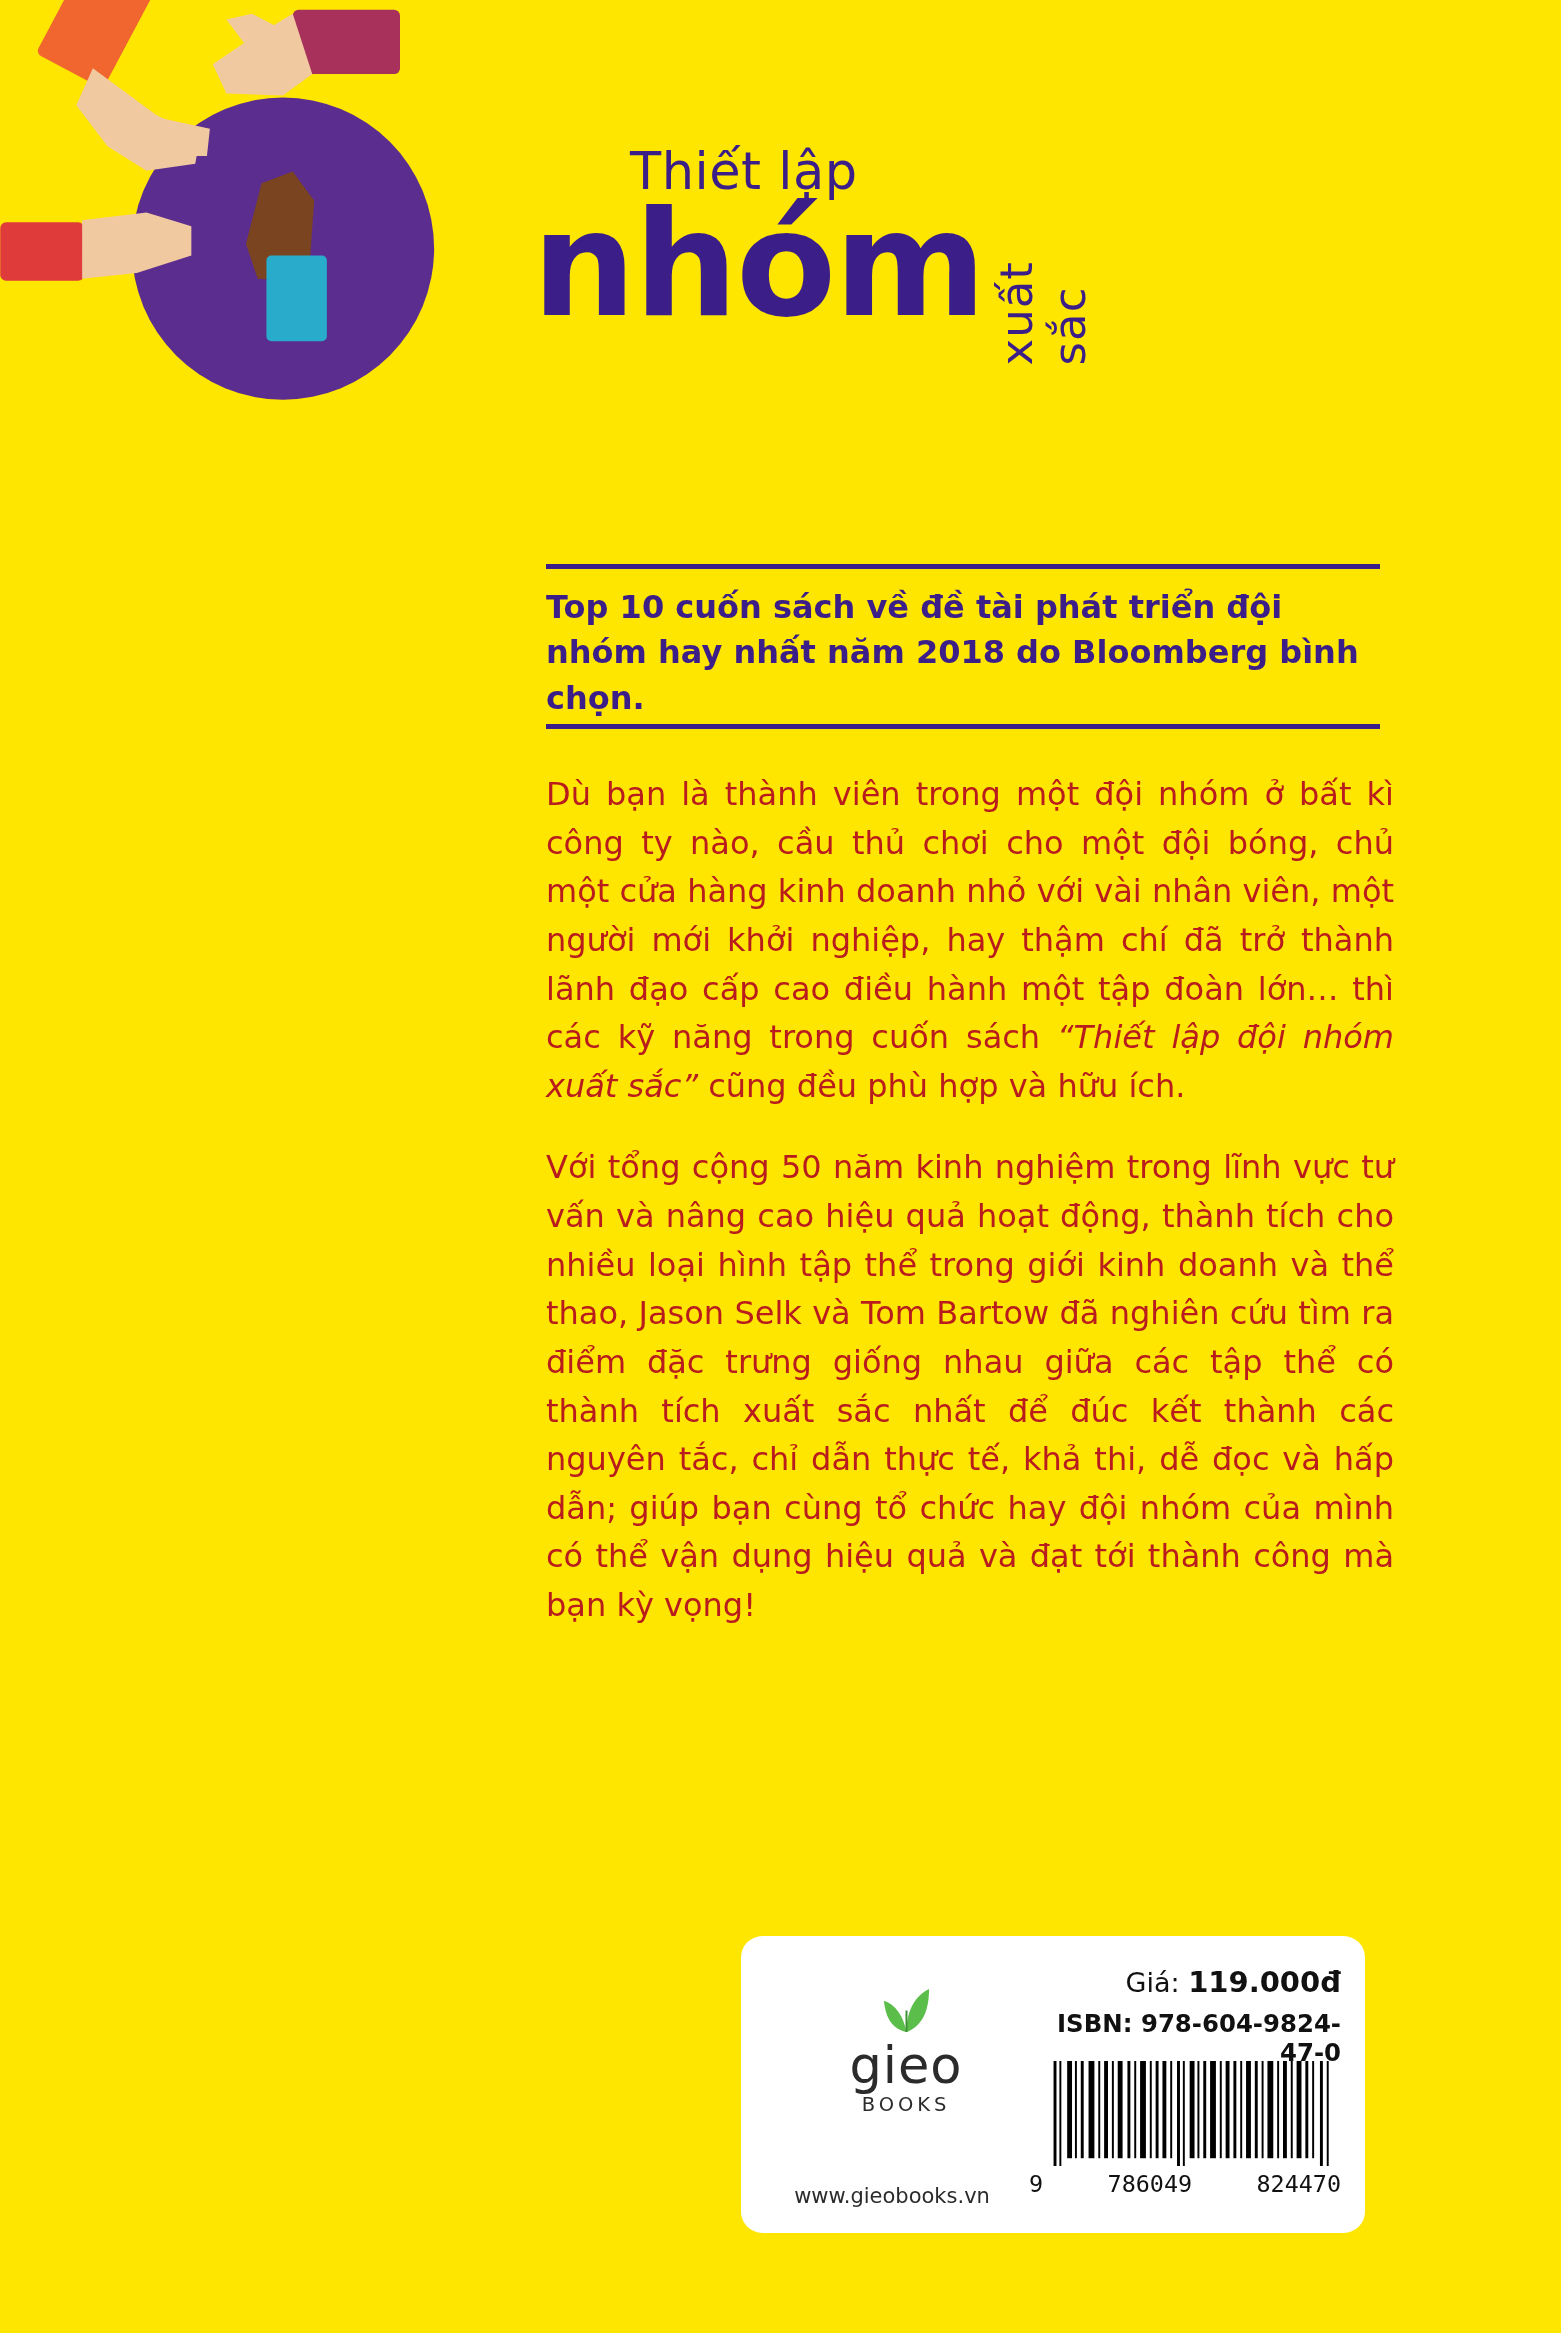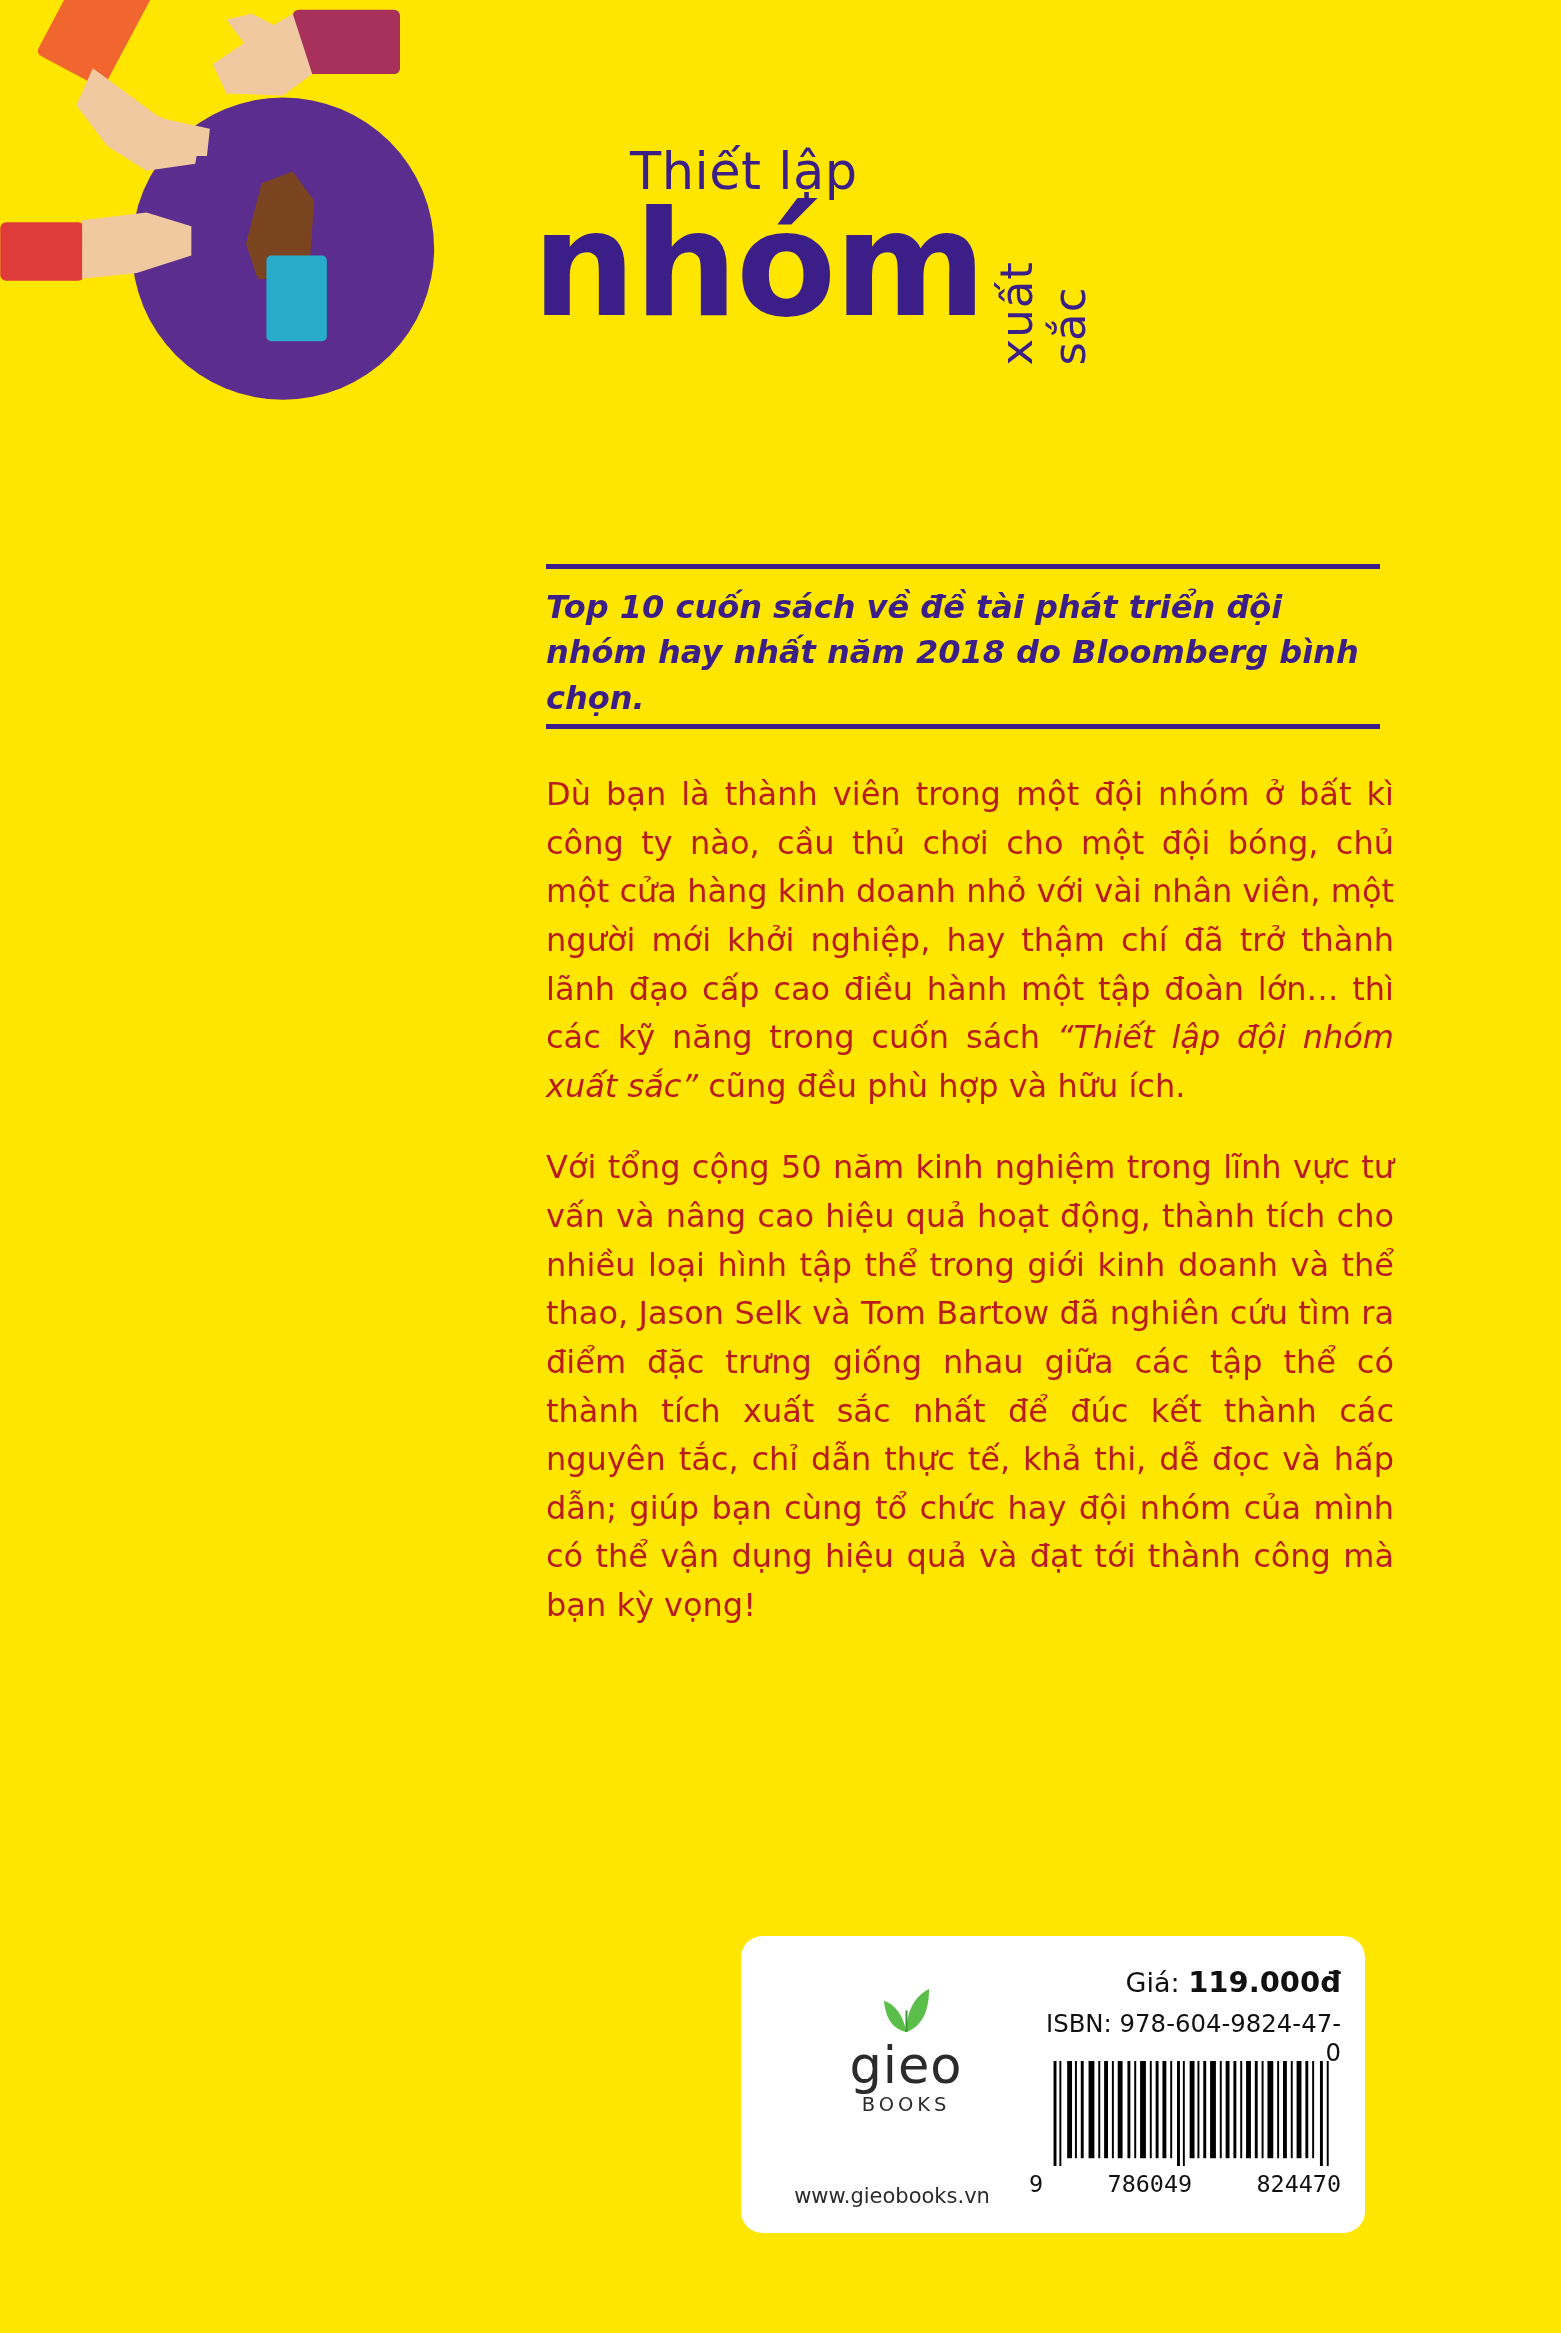--- a/index.html
+++ b/index.html
@@ -76,21 +76,20 @@
   .rule.top { top: 564px; }
   .rule.bottom { top: 724px; }
 
   .highlight {
     position: absolute;
     left: 546px;
     top: 585px;
     width: 844px;
     font-size: 32px;
     font-weight: 700;
-    font-style: italic;
     color: #3B1E87;
     line-height: 1.42;
   }
 
   
   .body-copy {
     position: absolute;
     left: 546px;
     top: 770px;
     width: 848px;
@@ -158,20 +157,21 @@
     text-align: right;
     color: #111;
   }
   .price-line {
     font-size: 27px;
   }
   .price-line b { font-weight: 700; font-size: 29px; }
   .isbn-line {
     font-size: 24.4px;
     margin-top: 9.8px;
+    font-weight: bold;
   }
   .barcode {
     position: absolute;
     left: 310px;
     top: 125px;
     width: 289px;
     height: 105px;
   }
   .barcode-digits {
     position: absolute;

